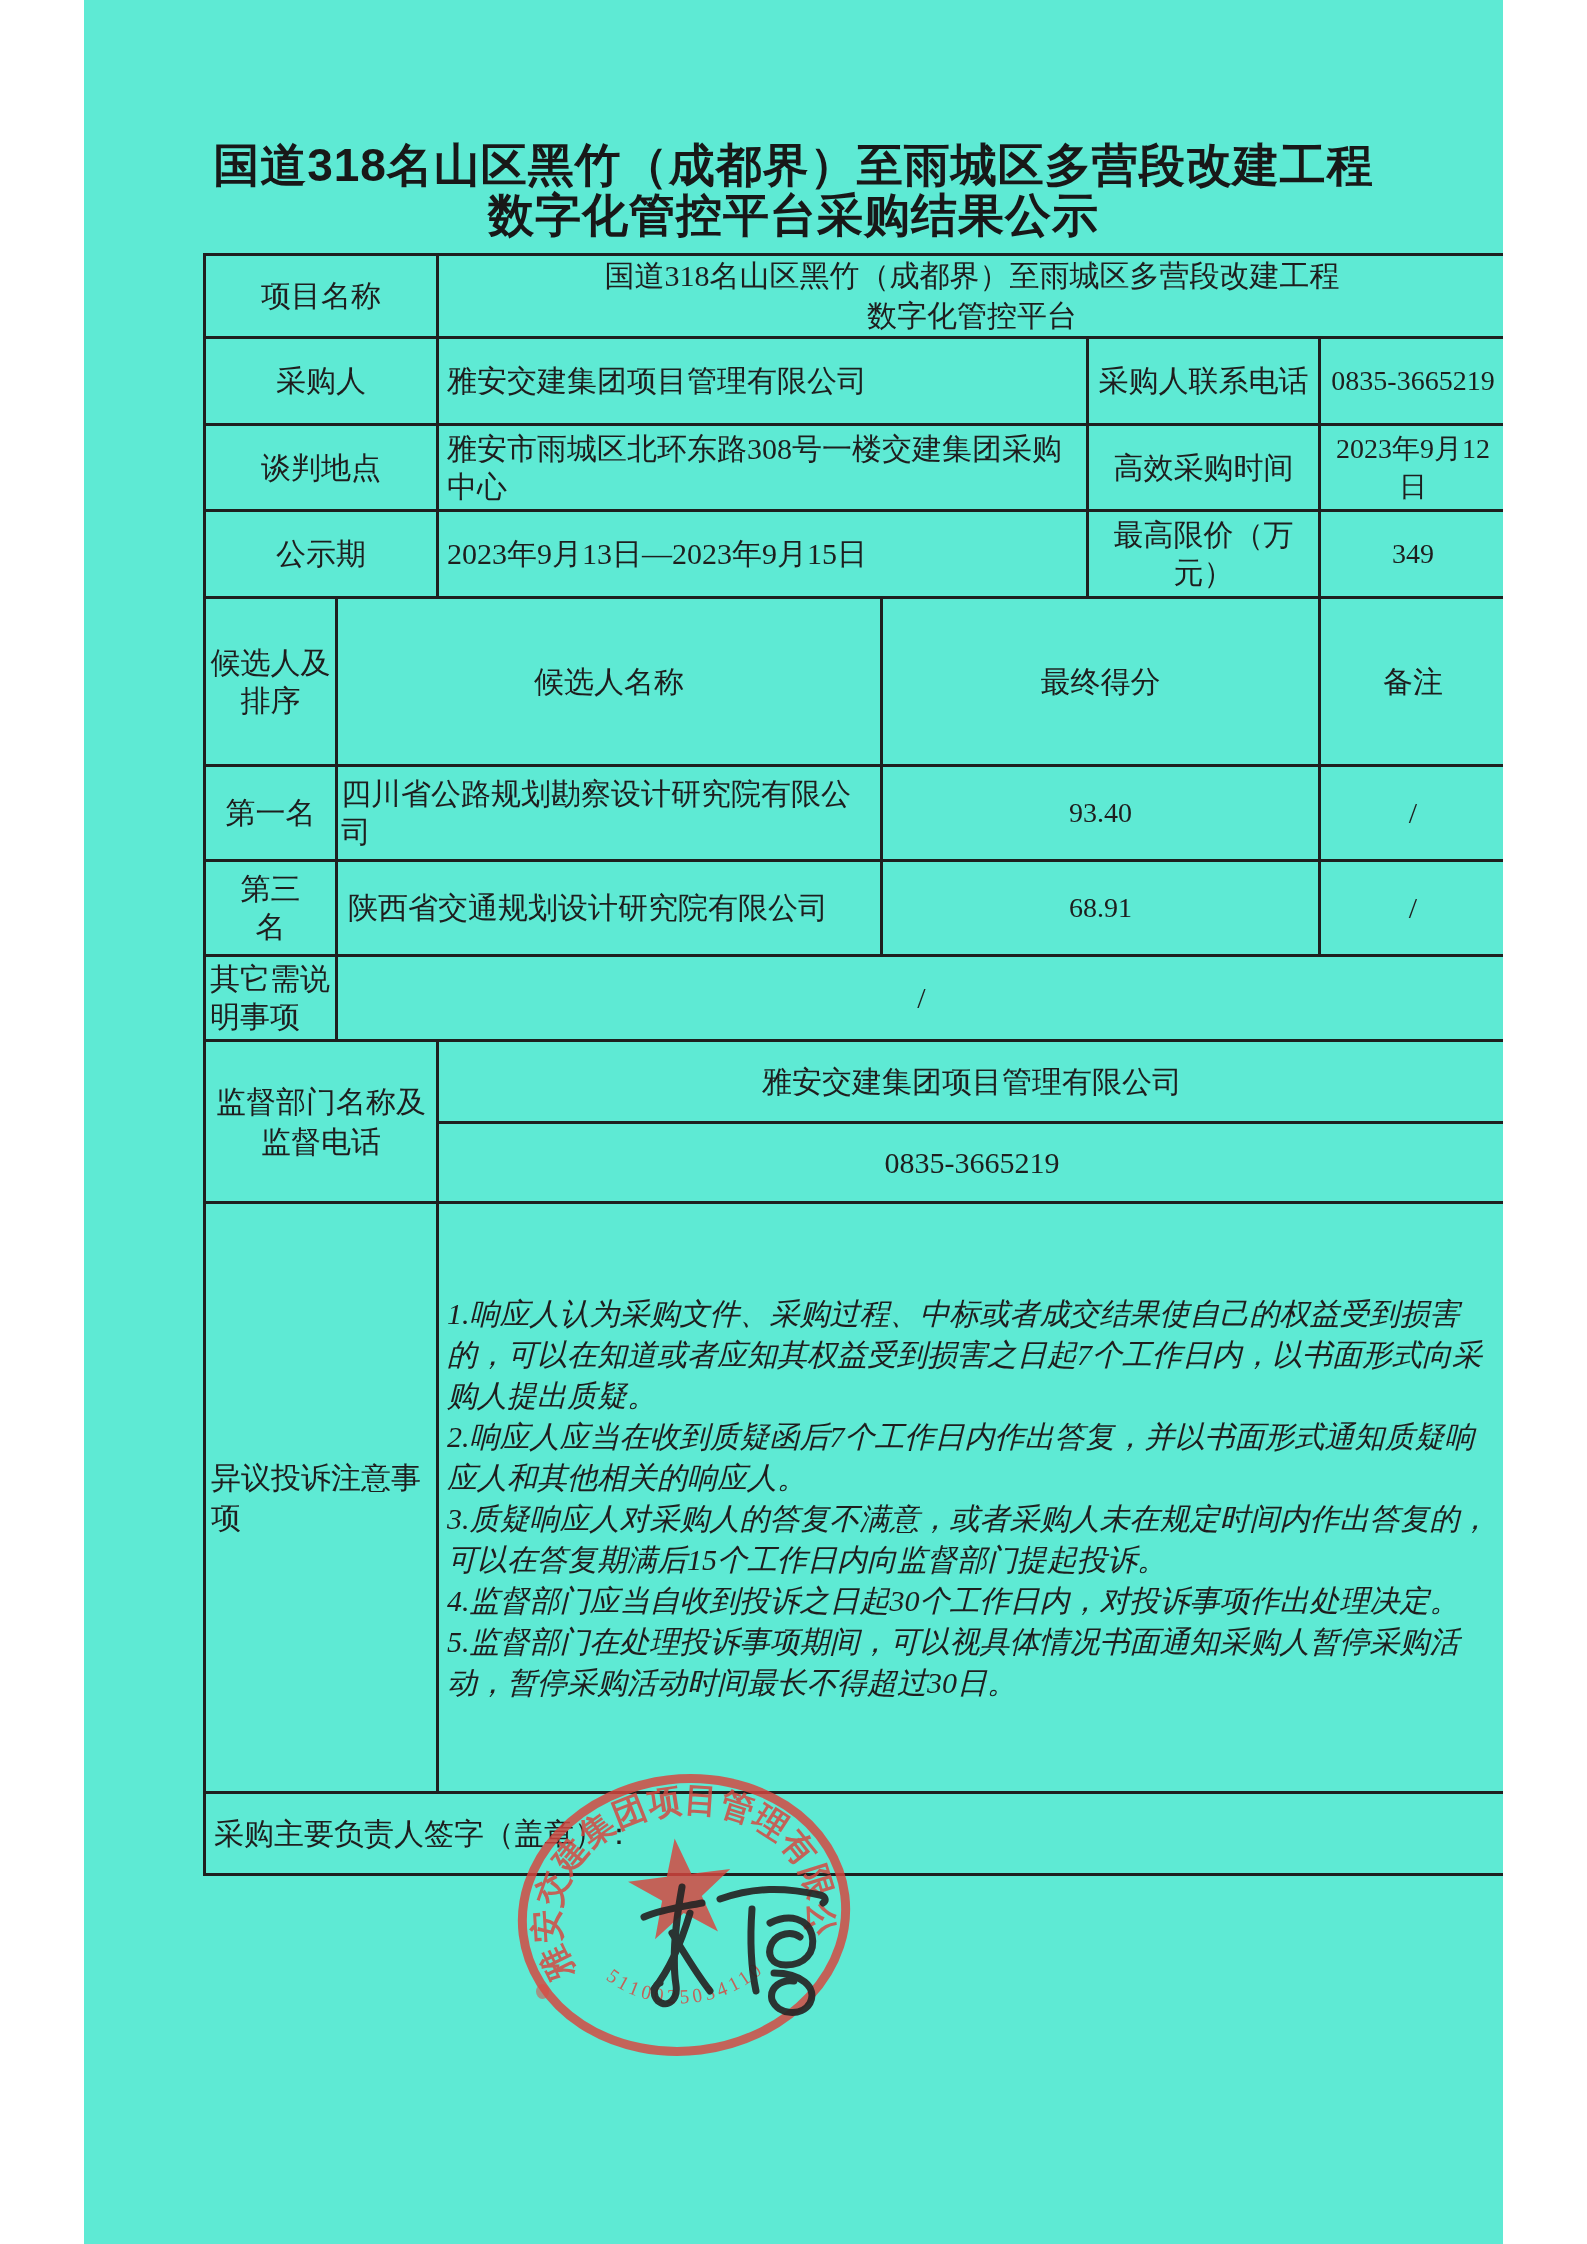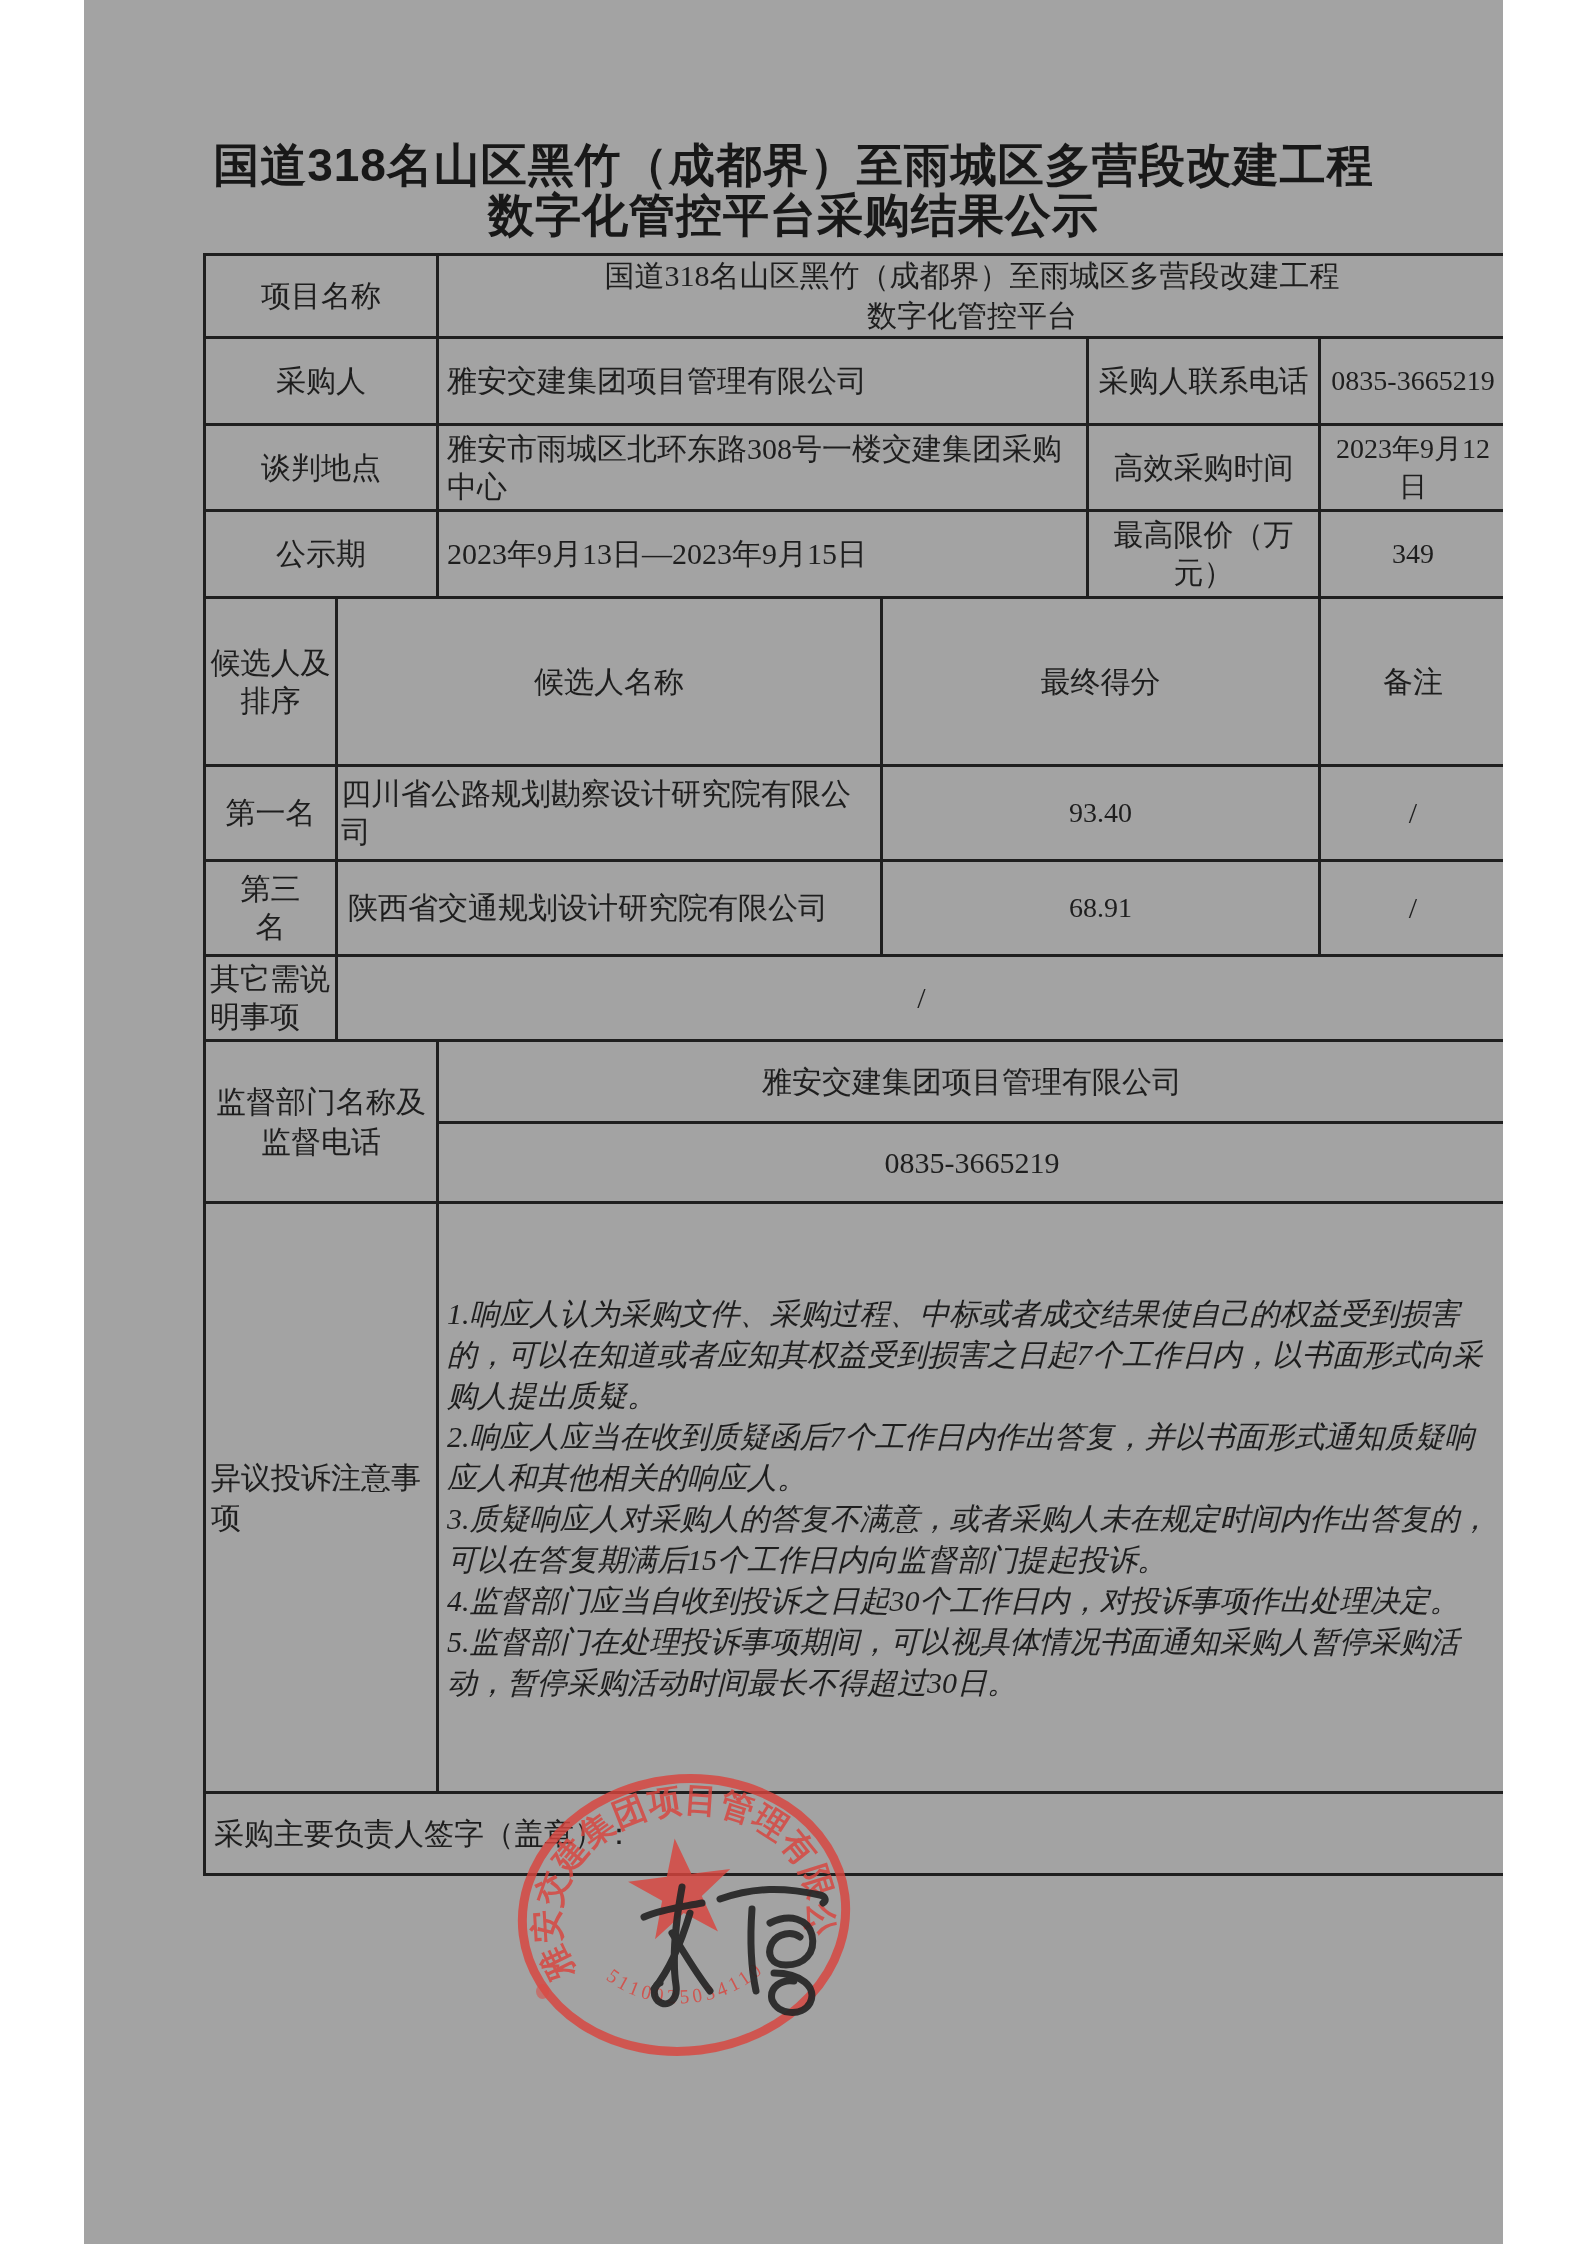--- a/index.html
+++ b/index.html
@@ -1,20 +1,20 @@
 <!DOCTYPE html>
 <html><head>
 <meta charset="utf-8">
 <style>
   * { margin:0; padding:0; box-sizing:border-box; }
   html,body { background:#ffffff; }
   .page {
     position:relative;
     width:1419px; height:2244px;
-    background:#a3a3a3;
+    background:#5eead4;
     margin:0 auto;
     font-family:"Liberation Serif", serif;
     color:#1e1e1e;
     overflow:hidden;
   }
   .doc-title {
     position:absolute; top:140px; left:0; right:0;
     text-align:center;
     font-family:"Liberation Sans", sans-serif;
     font-weight:bold;

